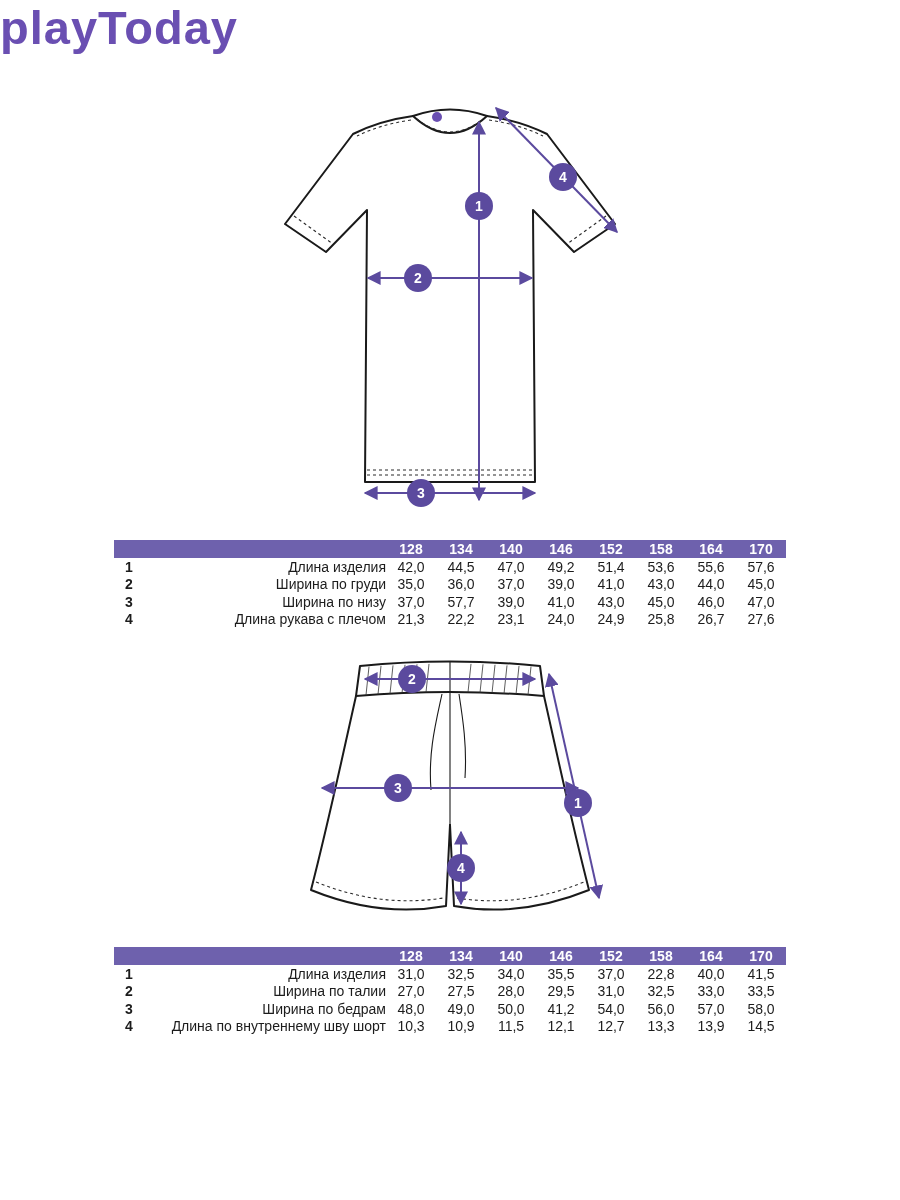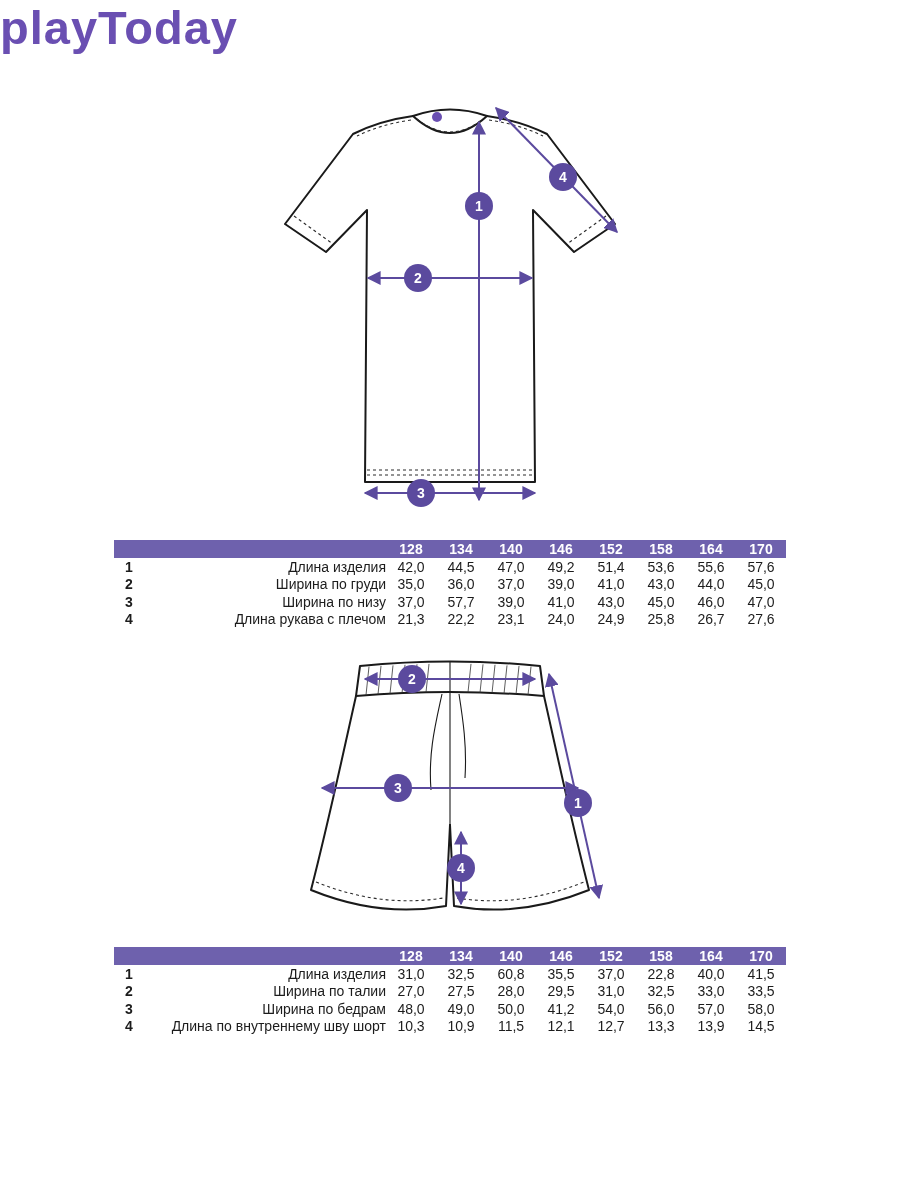--- a/index.html
+++ b/index.html
@@ -229,21 +229,21 @@
         <div class="cell c-val">158</div>
         <div class="cell c-val">164</div>
         <div class="cell c-val">170</div>
       </div>
 
   <div class="trow">
         <div class="cell c-num">1</div>
         <div class="cell c-label">Длина изделия</div>
         <div class="cell c-val">31,0</div>
         <div class="cell c-val">32,5</div>
-        <div class="cell c-val">60,8</div>
+        <div class="cell c-val">34,0</div>
         <div class="cell c-val">35,5</div>
         <div class="cell c-val">37,0</div>
         <div class="cell c-val">22,8</div>
         <div class="cell c-val">40,0</div>
         <div class="cell c-val">41,5</div>
       </div>
       <div class="trow">
         <div class="cell c-num">2</div>
         <div class="cell c-label">Ширина по талии</div>
         <div class="cell c-val">27,0</div>

